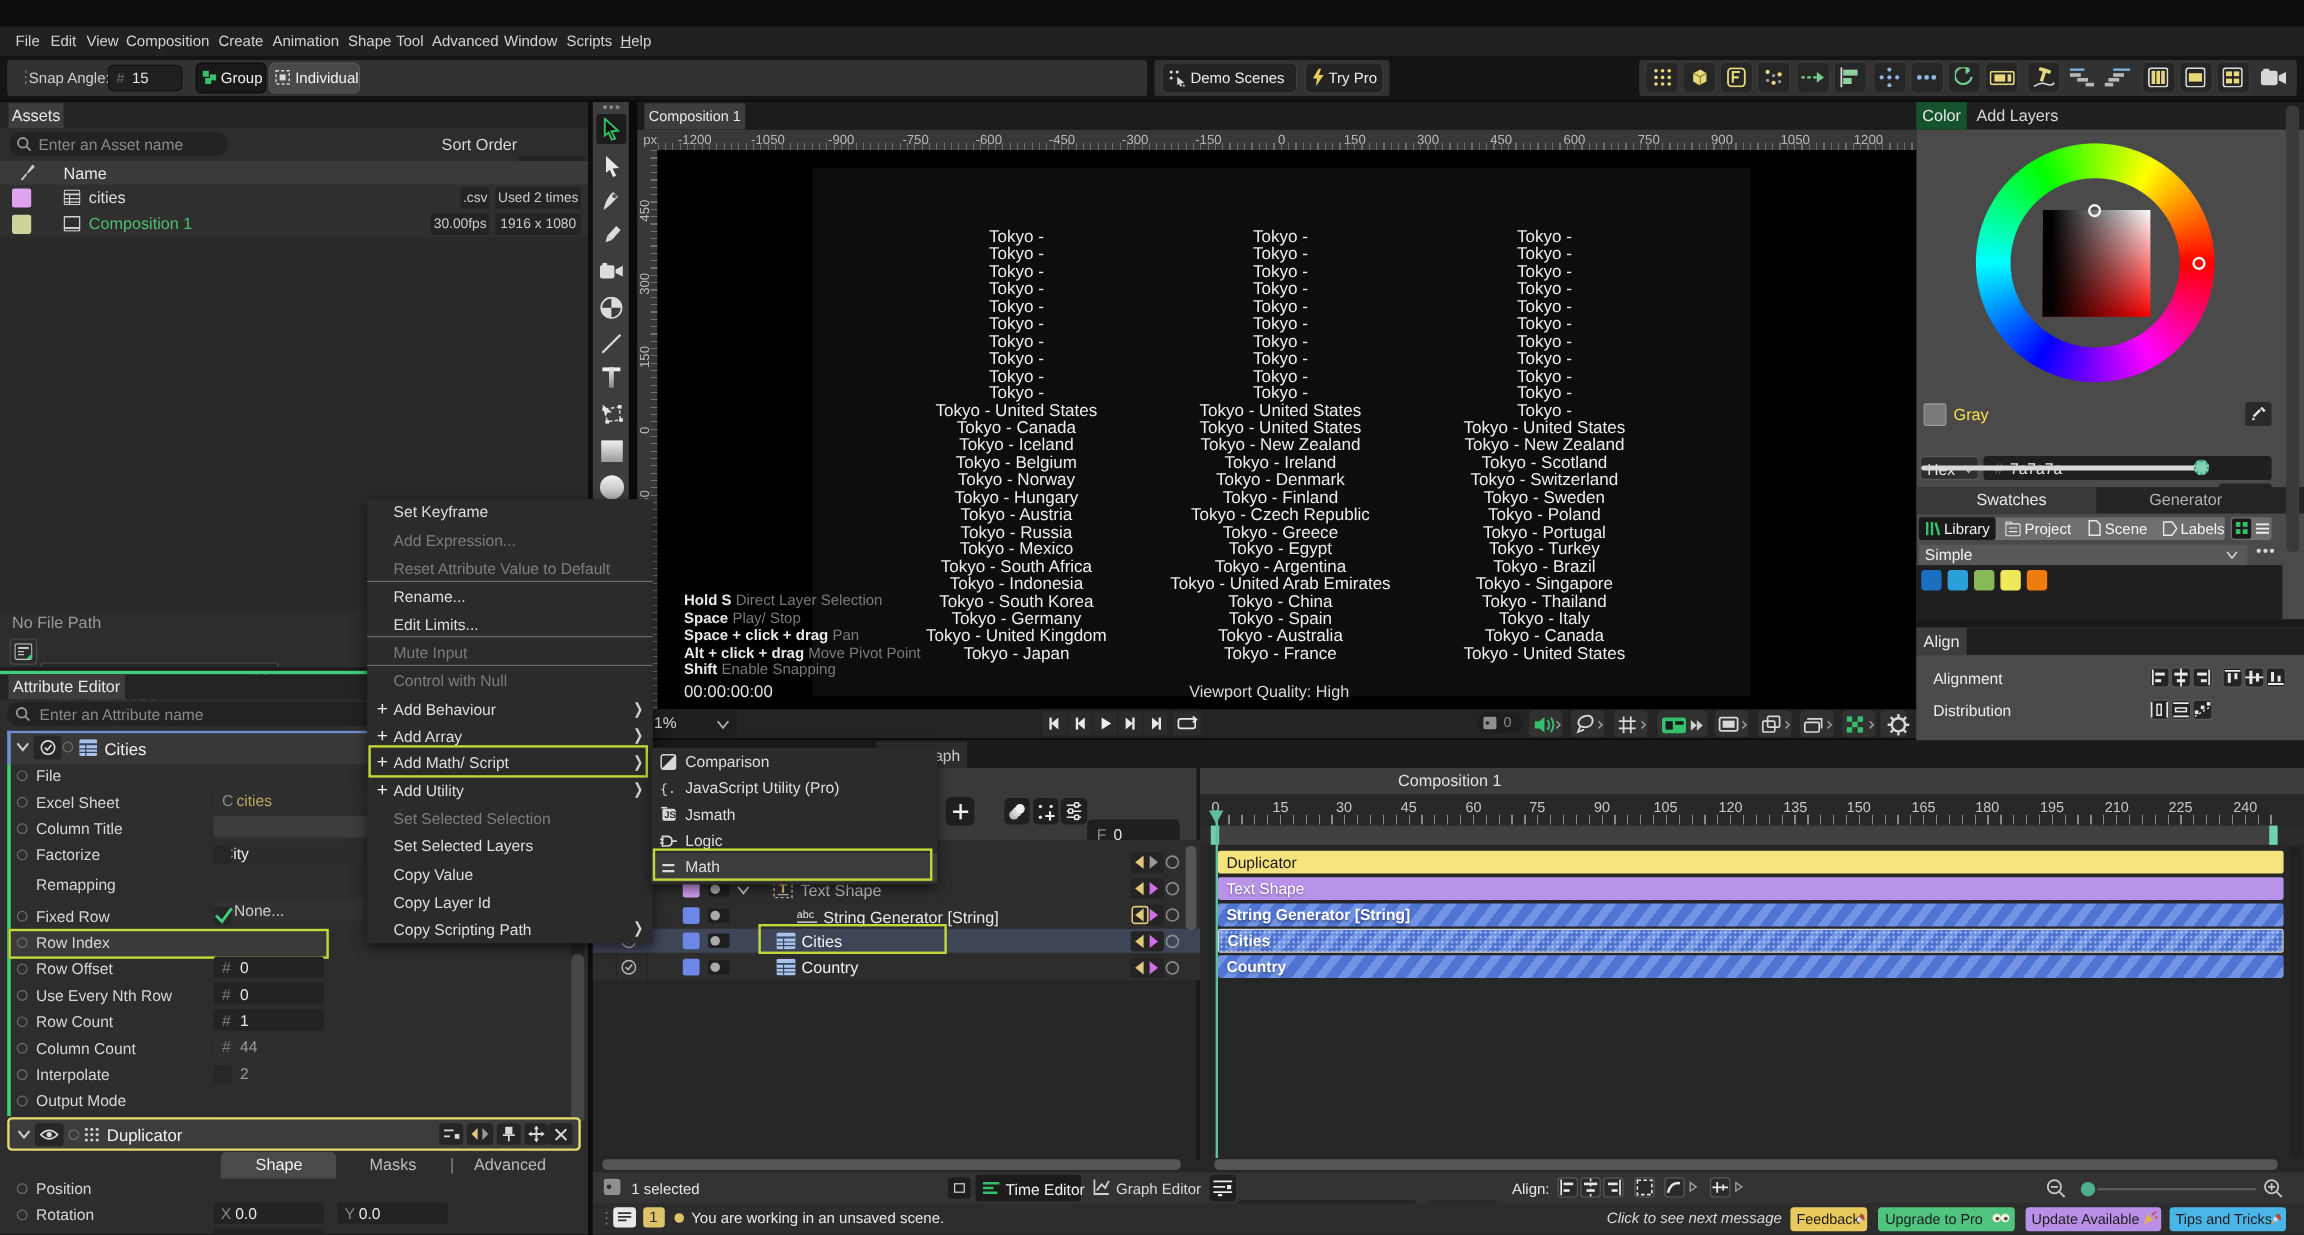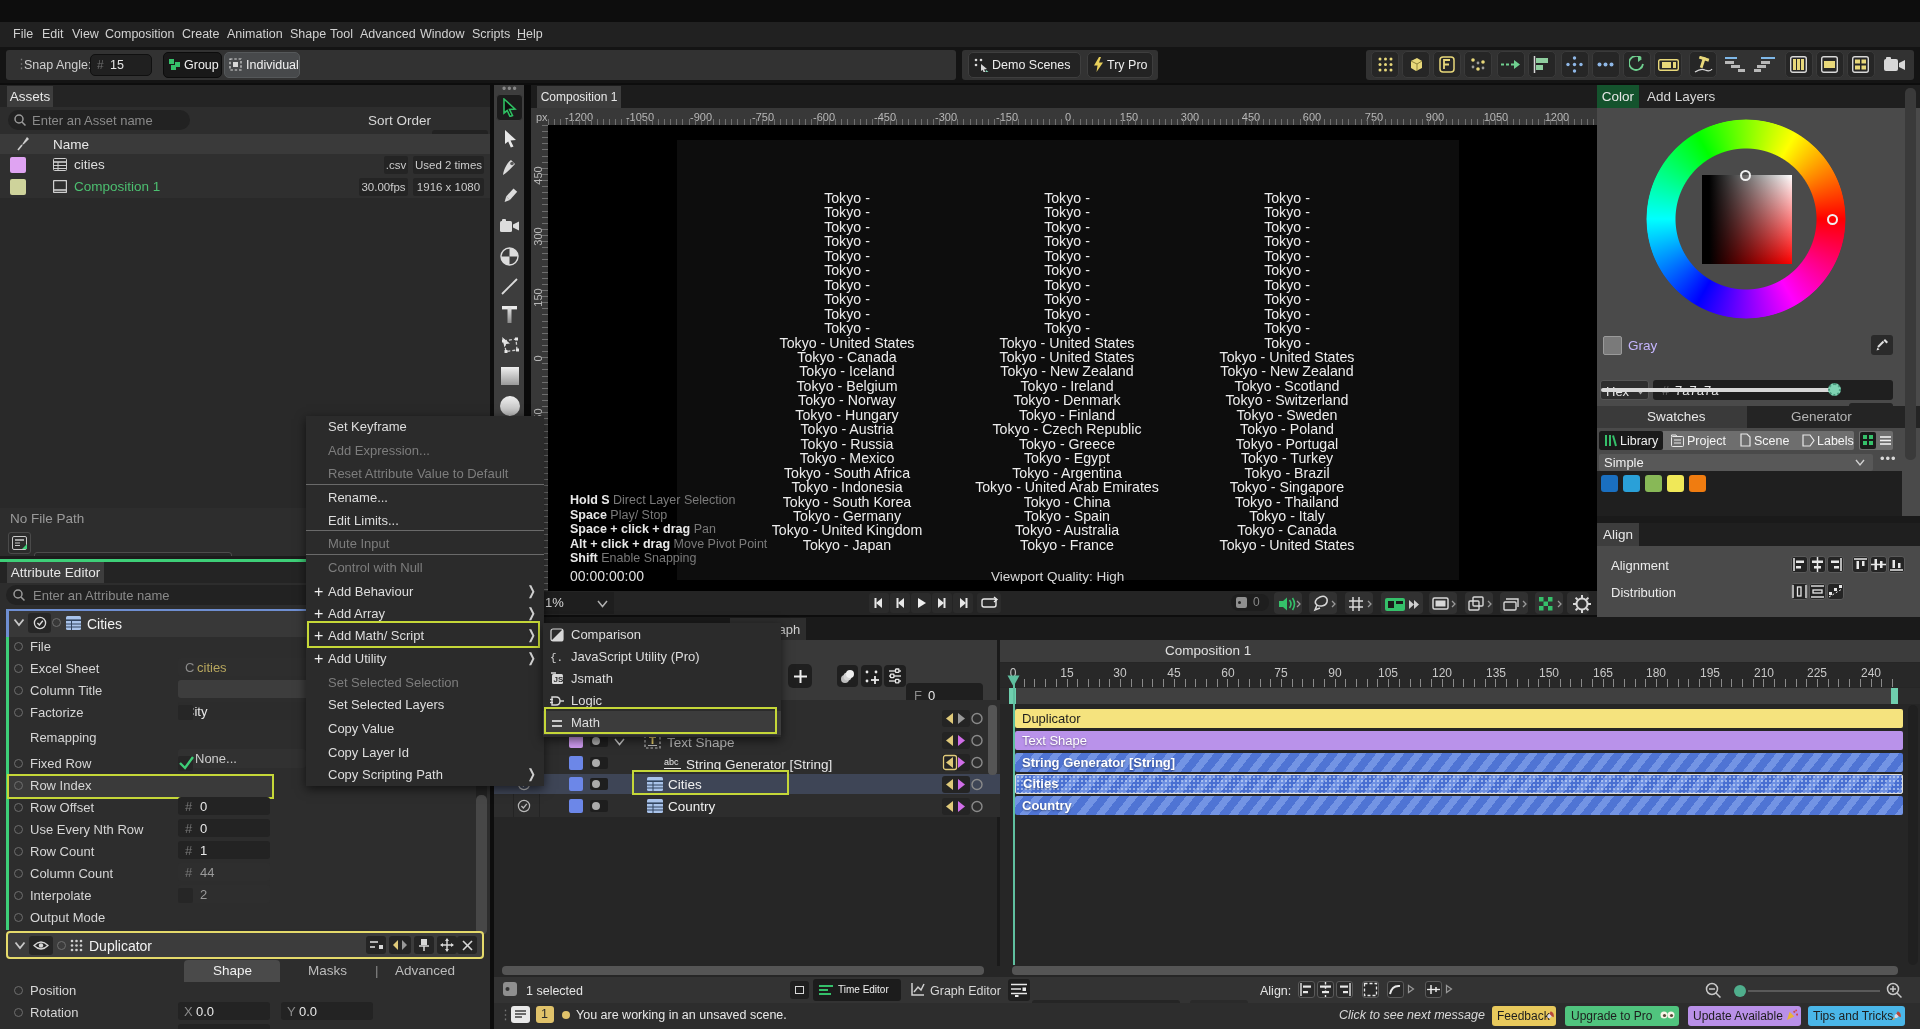--- a/index.html
+++ b/index.html
@@ -778,21 +778,21 @@
     <div style="position:absolute; left:49px; top:34px; width:200px; height:200px; border-radius:50%;
       background:conic-gradient(#80ff00,#ffff00 30deg,#ff8000 60deg,#ff0000 90deg,#ff0080 120deg,#ff00ff 150deg,#8000ff 180deg,#0000ff 210deg,#0080ff 240deg,#00ffff 270deg,#00ff80 300deg,#00ff00 330deg,#80ff00 360deg);
       -webkit-mask:radial-gradient(closest-side, transparent 70%, #000 71%, #000 99%, transparent 100%);
       mask:radial-gradient(closest-side, transparent 70%, #000 71%, #000 99%, transparent 100%);"></div>
     <div style="position:absolute; left:105px; top:90px; width:90px; height:89px;
       background:linear-gradient(to right, #000 8%, rgba(0,0,0,0) 100%), linear-gradient(to bottom, #fff, #ff0000);"></div>
     <div style="position:absolute; left:230px; top:129px; width:11px; height:11px; border:2px solid #f0f0f0; border-radius:50%;"></div>
     <div style="position:absolute; left:143px; top:85px; width:11px; height:11px; border:2px solid #f0f0f0; border-radius:50%;"></div>
 
     <div style="position:absolute; left:6px; top:251px; width:19px; height:19px; background:#7a7a7a; border:1px solid #9a9a9a; border-radius:2px;"></div>
-    <div class="txt" style="left:31px; top:253px; font-size:13.5px; color:#c4b5fd;">Gray</div>
+    <div class="txt" style="left:31px; top:253px; font-size:13.5px; color:#fde047;">Gray</div>
     <div style="position:absolute; left:274px; top:250px; width:22px; height:20px; background:#2a2a2a; border-radius:3px;"></div>
     <svg style="position:absolute; left:278px; top:253px;" width="14" height="14" viewBox="0 0 14 14">
         <path d="M10 1 L13 4 L11.5 5.5 L8.5 2.5 Z" fill="#e0e0e0"></path>
         <line x1="8.5" y1="3.5" x2="3" y2="9" stroke="#e0e0e0" stroke-width="2"></line>
         <path d="M2.5 9.5 L1.5 12.5 L4.5 11.5 Z" fill="#e0e0e0"></path>
       </svg>
 
     <div class="inp" style="left:3px; top:275px; width:49px; height:20px; background:#2e2e2e; border:1px solid #565656;">
       <span style="position:absolute;left:5px;top:3px;">Hex</span>
       <svg style="position:absolute;right:3px;top:7px" width="9" height="7" viewBox="0 0 9 7">
@@ -1171,21 +1171,21 @@
       <div style="position:absolute; left:296px; top:364px; width:19px; height:18px; background:#1f1f1f; border-radius:3px;"></div>
       <div style="position:absolute; left:301px; top:369px; width:9px; height:8px; border:1.6px solid #d8d8d8;"></div>
       <div style="position:absolute; left:319px; top:362px; width:88px; height:22px; background:#1c1c1c; border-radius:3px;"></div>
       <svg style="position:absolute; left:325px; top:367px;" width="14" height="12" viewBox="0 0 14 12">
           <g stroke="#35c06a" stroke-width="2">
             <line x1="0" y1="2" x2="14" y2="2"></line>
             <line x1="0" y1="6" x2="9" y2="6"></line>
             <line x1="0" y1="10" x2="12" y2="10"></line>
           </g>
         </svg>
-      <div class="txt" style="left:344px; top:367px; font-size:10px; color:#f0f0f0;">Time Editor</div>
+      <div class="txt" style="left:344px; top:367px; font-size:13px; color:#f0f0f0;">Time Editor</div>
       <svg style="position:absolute; left:417px; top:365px;" width="14" height="14" viewBox="0 0 14 14">
           <path d="M1 1 L1 13 L13 13" fill="none" stroke="#d0d0d0" stroke-width="1.5"></path>
           <path d="M3 10 L7 5 L10 8 L13 2" fill="none" stroke="#d0d0d0" stroke-width="1.5"></path>
         </svg>
       <div class="txt" style="left:436px; top:367px; font-size:12.5px; color:#d8d8d8;">Graph Editor</div>
 
       <div style="position:absolute; left:514px; top:362px; width:22px; height:22px; background:#1f1f1f; border-radius:3px;"></div>
       <svg style="position:absolute; left:517px; top:366px;" width="16" height="14" viewBox="0 0 16 14">
           <g stroke="#e8e8e8" stroke-width="1.5">
             <line x1="0" y1="1.5" x2="16" y2="1.5"></line>

